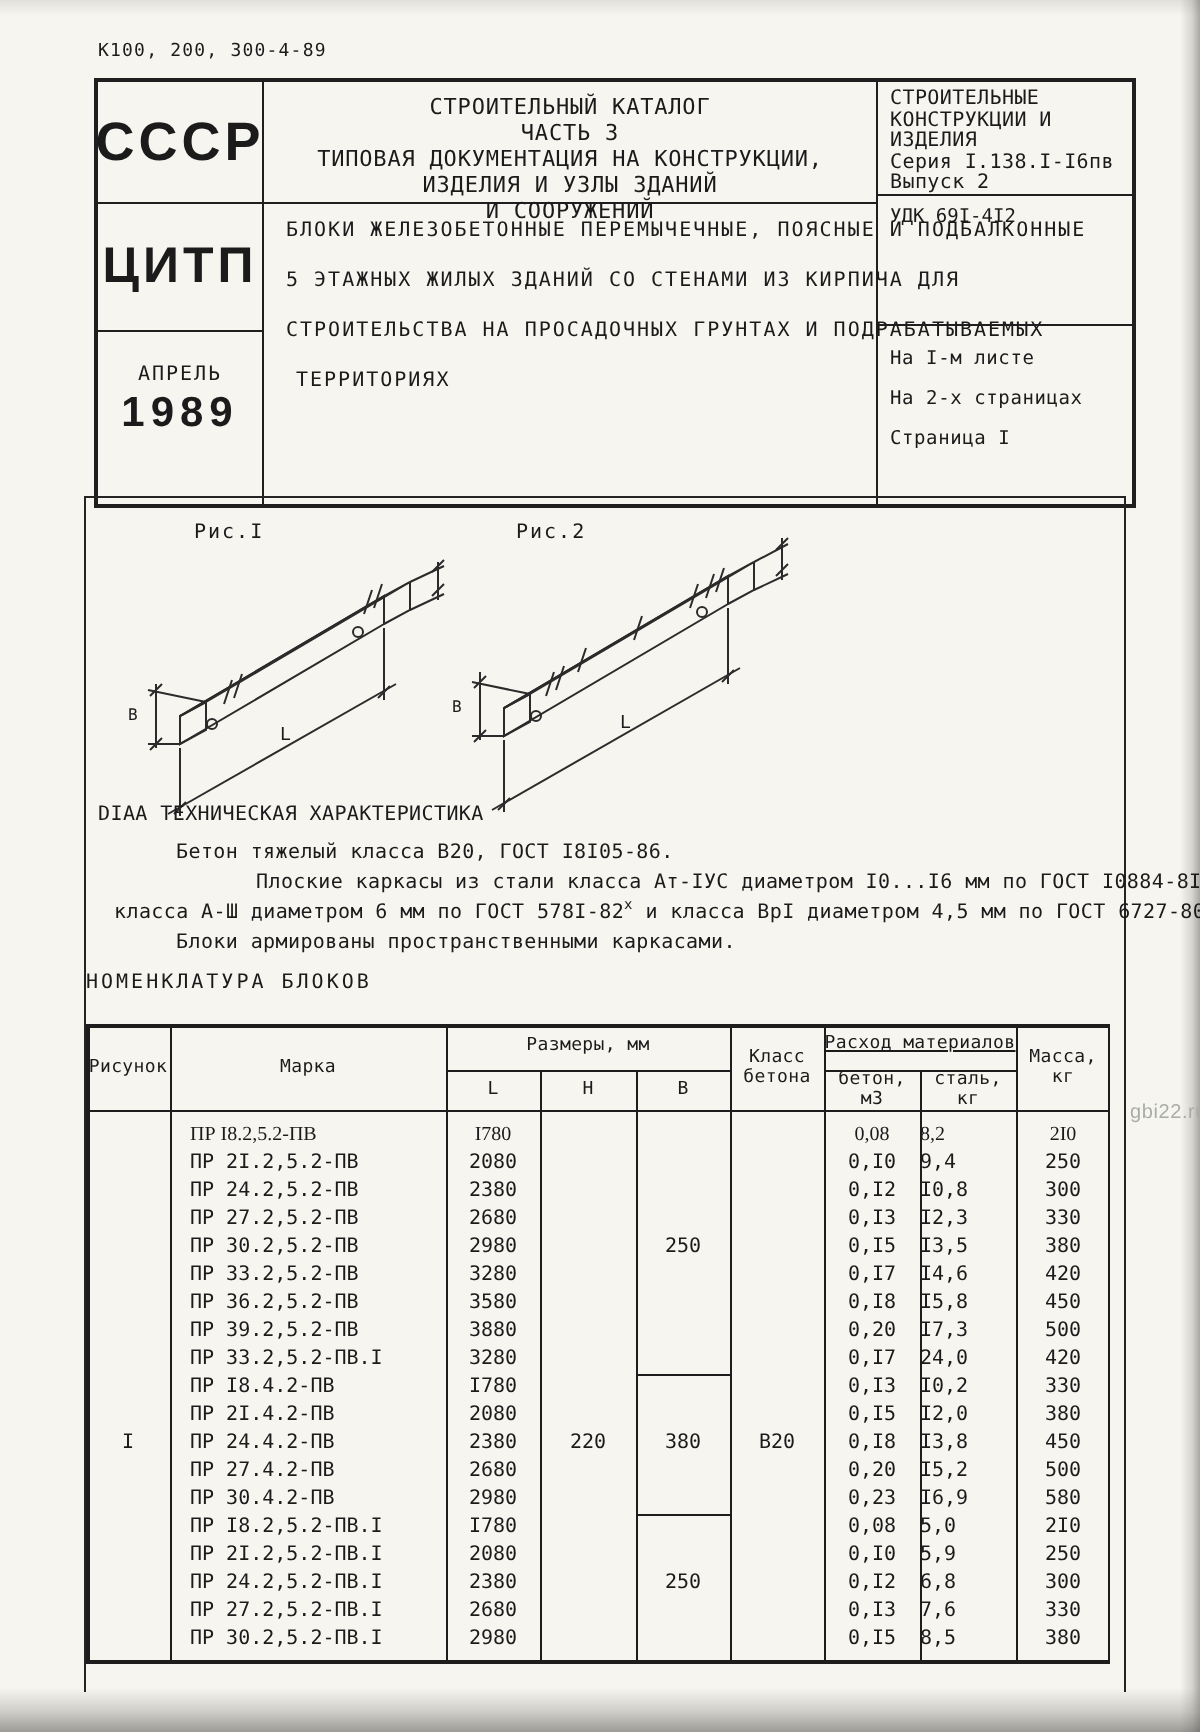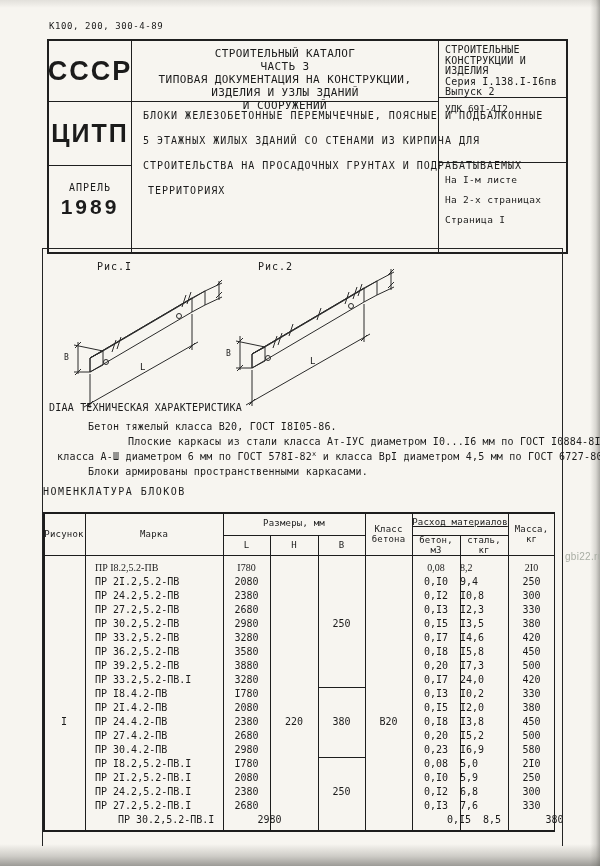--- a/index.html
+++ b/index.html
@@ -353,21 +353,21 @@
           <span class="tcell c-stal">6,8</span>
           <span class="tcell c-massa">300</span>
         </div>
         <div class="trow" style="top: 287px;">
           <span class="tcell c-mark">ПР 27.2,5.2-ПВ.I</span>
           <span class="tcell c-l">2680</span>
           <span class="tcell c-beton">0,I3</span>
           <span class="tcell c-stal">7,6</span>
           <span class="tcell c-massa">330</span>
         </div>
-        <div class="trow" style="top: 301px; margin-left: 23px;">
+        <div class="trow" style="top: 301px;">
           <span class="tcell c-mark">ПР 30.2,5.2-ПВ.I</span>
           <span class="tcell c-l">2980</span>
           <span class="tcell c-beton">0,I5</span>
           <span class="tcell c-stal">8,5</span>
           <span class="tcell c-massa">380</span>
         </div>
       </div>
   </div>
 
   <div class="abs watermark" style="left:565px;top:551px;">gbi22.ru</div>

